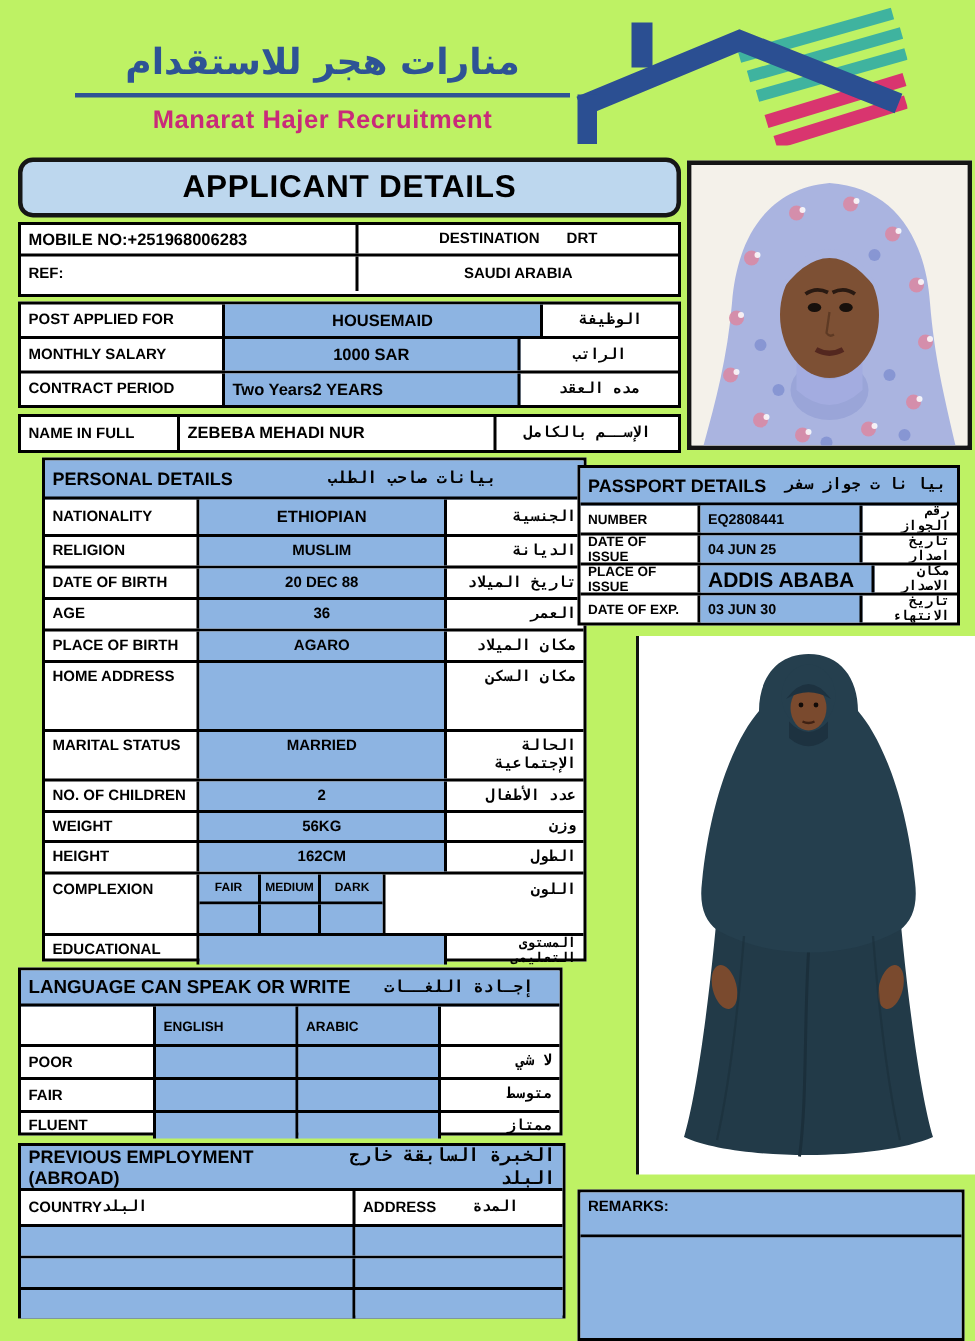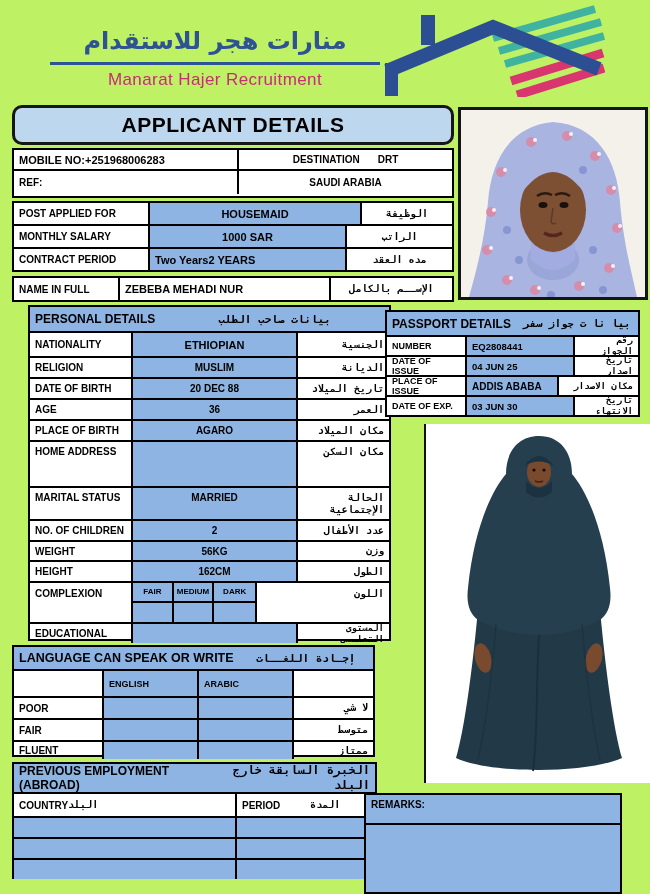--- a/index.html
+++ b/index.html
@@ -15,21 +15,21 @@
   .ctr{justify-content:center;text-align:center}
   .ar{font-family:Liberation Mono, monospace;direction:rtl}
   .sp{flex:1}
   .title-box{position:absolute;left:12px;top:105px;width:442px;height:40px;background:#BDD7EE;
     border:3px solid #161616;border-radius:10px;display:flex;align-items:center;justify-content:center;
     font-size:21px;font-weight:700;letter-spacing:.5px}
   .sec-head{background:#8DB4E2;align-items:center}
   .brand{position:absolute;left:50px;top:27px;width:330px;text-align:center}
   .brand .ar-name{font-family:"DejaVu Sans",sans-serif;font-size:24px;font-weight:700;color:#2E5395;
     padding-bottom:7px;border-bottom:3px solid #2E5395}
-  .brand .en-name{margin-top:5px;font-size:17px;font-weight:400;color:#C92A7A;letter-spacing:.4px}
+  .brand .en-name{margin-top:5px;font-size:17px;font-weight:700;color:#C92A7A;letter-spacing:.4px}
   .sub3{flex:1;display:grid;grid-template-columns:1fr 1fr 1fr;grid-template-rows:1fr 1fr}
   .sub3>div{border-right:2px solid #000;border-bottom:2px solid #000;background:#8DB4E2;
     display:flex;align-items:center;justify-content:center;font-size:8px;font-weight:700}
   .sub3>div:nth-child(3n){border-right:none}
   .sub3>div:nth-child(n+4){border-bottom:none}
   .photo-frame{position:absolute;left:458px;top:107px;width:190px;height:193px;border:3px solid #151515;background:#f6f3ee}
   .body-photo{position:absolute;left:424px;top:424px;width:226px;height:359px;border-left:2px solid #111;background:#fff}
 </style>
 </head>
 <body>
@@ -209,21 +209,21 @@
         <span>PREVIOUS EMPLOYMENT (ABROAD)</span>
         <span class="ar">الخبرة السابقة خارج البلد</span>
       </div>
     </div>
     <div class="r" style="height:24px">
       <div class="c" style="width:223px">
         <span>COUNTRY</span>
         <span class="ar sp" style="text-align:left">البلد</span>
       </div>
       <div class="c sp">
-        <span>PERIOD</span>
+        <span>ADDRESS</span>
         <span class="ar sp" style="text-align:center">المدة</span>
       </div>
     </div>
     <div class="r" style="height:21px">
       <div class="c blue" style="width:223px"></div>
         <div class="c blue sp"></div>
     </div>
     <div class="r" style="height:21px">
       <div class="c blue" style="width:223px"></div>
         <div class="c blue sp"></div>
@@ -244,21 +244,21 @@
       <div class="c blue" style="width:108px;font-size:9.5px">EQ2808441</div>
       <div class="c ar sp" style="font-size:9px">رقم الجواز</div>
     </div>
     <div class="r" style="height:20px">
       <div class="c" style="width:80px;font-size:9px">DATE OF ISSUE</div>
       <div class="c blue" style="width:108px;font-size:9.5px">04 JUN 25</div>
       <div class="c ar sp" style="font-size:9px">تاريخ اصدار</div>
     </div>
     <div class="r" style="height:20px">
       <div class="c" style="width:80px;font-size:9px">PLACE OF ISSUE</div>
-      <div class="c blue" style="width:92px;font-size:10px">ADDIS ABABA</div>
+      <div class="c blue" style="width:116px;font-size:14px">ADDIS ABABA</div>
       <div class="c ar sp" style="font-size:9px">مكان الاصدار</div>
     </div>
     <div class="r" style="height:18px">
       <div class="c" style="width:80px;font-size:9px">DATE OF EXP.</div>
       <div class="c blue" style="width:108px;font-size:9.5px">03 JUN 30</div>
       <div class="c ar sp" style="font-size:9px">تاريخ الانتهاء</div>
     </div>
   </div>
 
   <div class="photo-frame">
@@ -327,18 +327,18 @@
       <circle cx="118" cy="46" r="1.6" fill="#120b08"></circle>
       <path d="M109,57 Q113,59 117,57" stroke="#3f2113" stroke-width="1.5" fill="none"></path>
       <ellipse cx="57" cy="234" rx="8" ry="15" fill="#7a4a2e" transform="rotate(-14 57 234)"></ellipse>
       <ellipse cx="168" cy="234" rx="8" ry="15" fill="#7a4a2e" transform="rotate(14 168 234)"></ellipse>
       <path d="M113,211 C110,260 112,310 107,347" stroke="#1b2f3b" stroke-width="2" fill="none"></path>
       <path d="M70,200 C66,250 60,300 52,336" stroke="#1b2f3b" stroke-width="1.5" fill="none" opacity="0.6"></path>
       <path d="M156,200 C160,250 166,300 174,336" stroke="#1b2f3b" stroke-width="1.5" fill="none" opacity="0.6"></path>
     </svg>
   </div>
 
-  <div class="tbl" style="left:364px;top:793px;width:258px;height:101px">
+  <div class="tbl" style="left:385px;top:793px;width:258px;height:101px">
     <div class="r blue" style="height:30px;align-items:flex-start;padding:4px 0 0 5px;font-weight:700;font-size:10px">REMARKS:</div>
     <div class="blue" style="flex:1"></div>
   </div>
 
 </div>
 
 </body></html>

